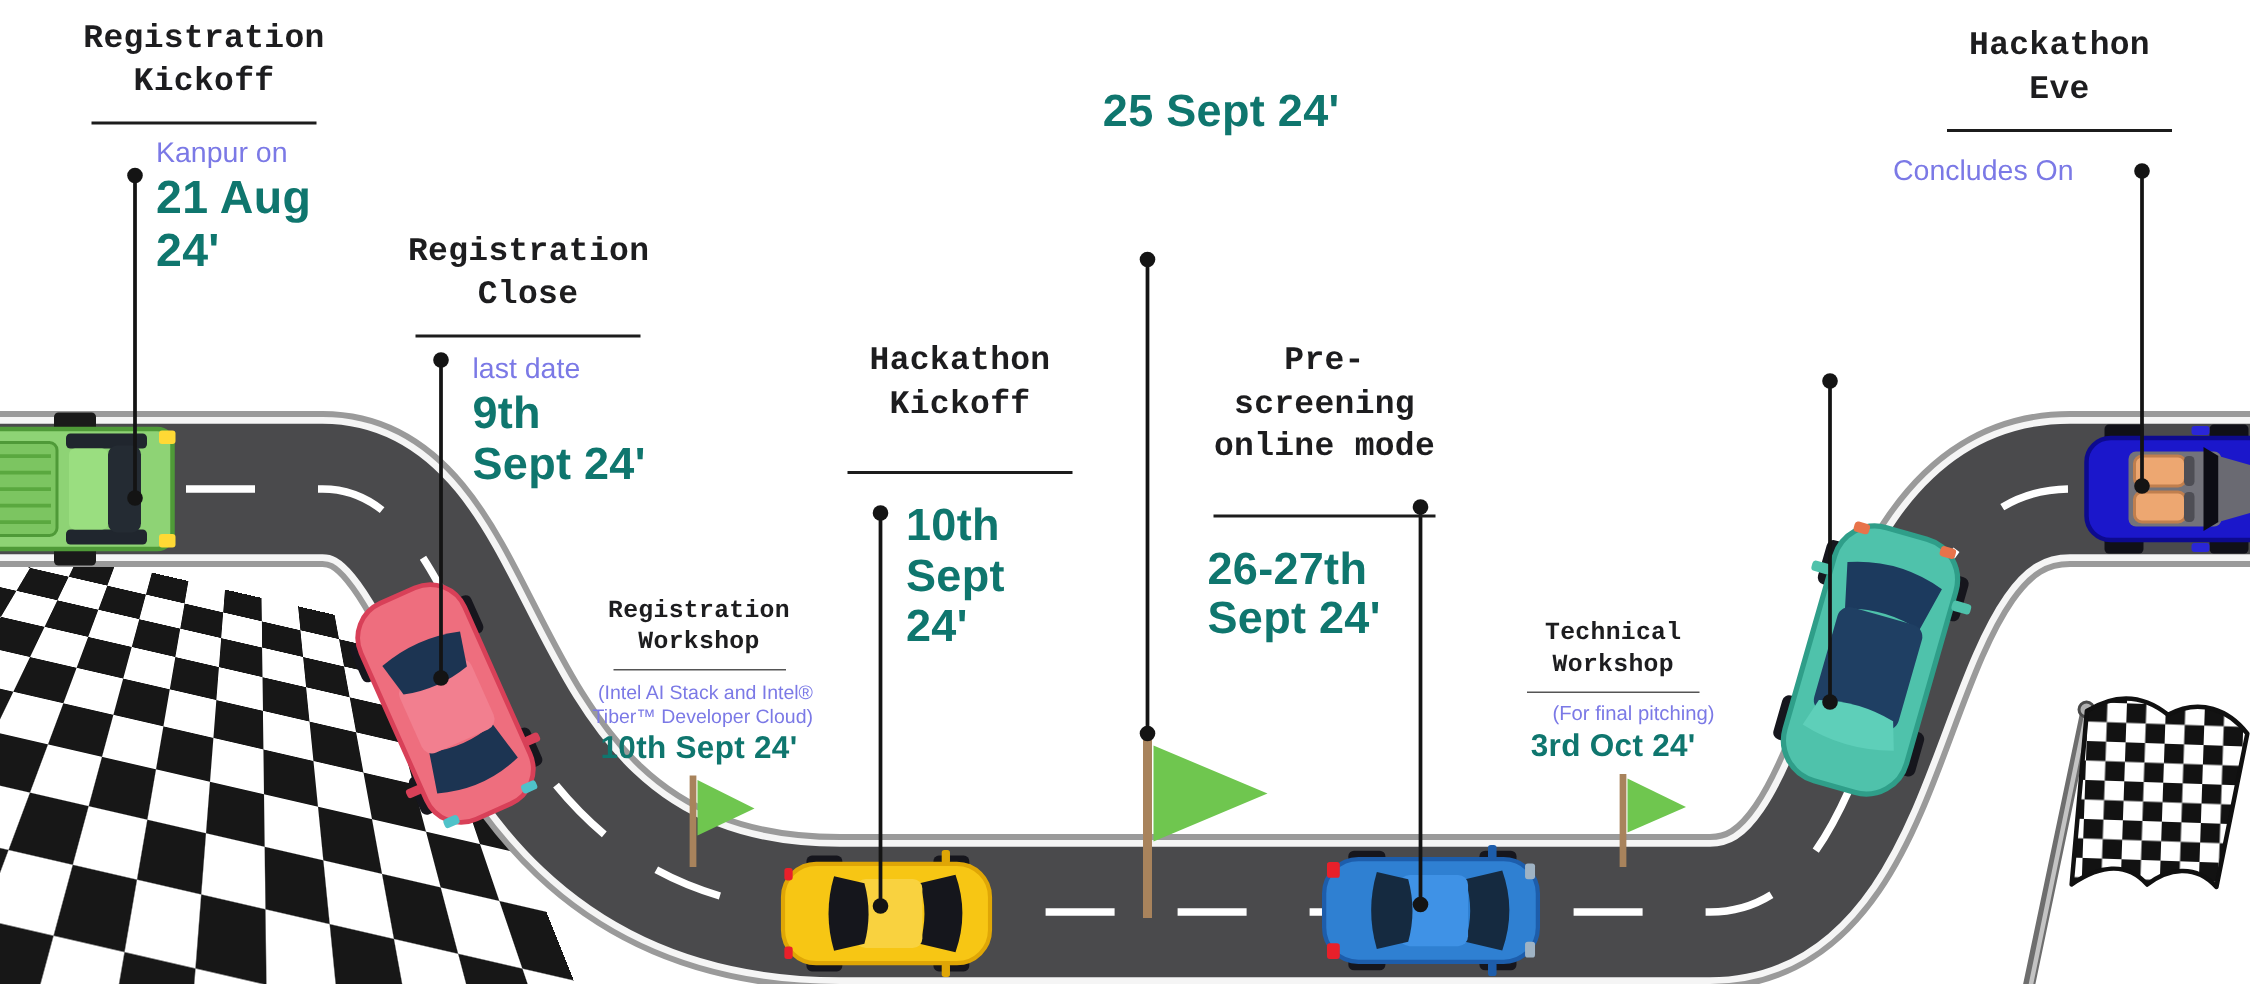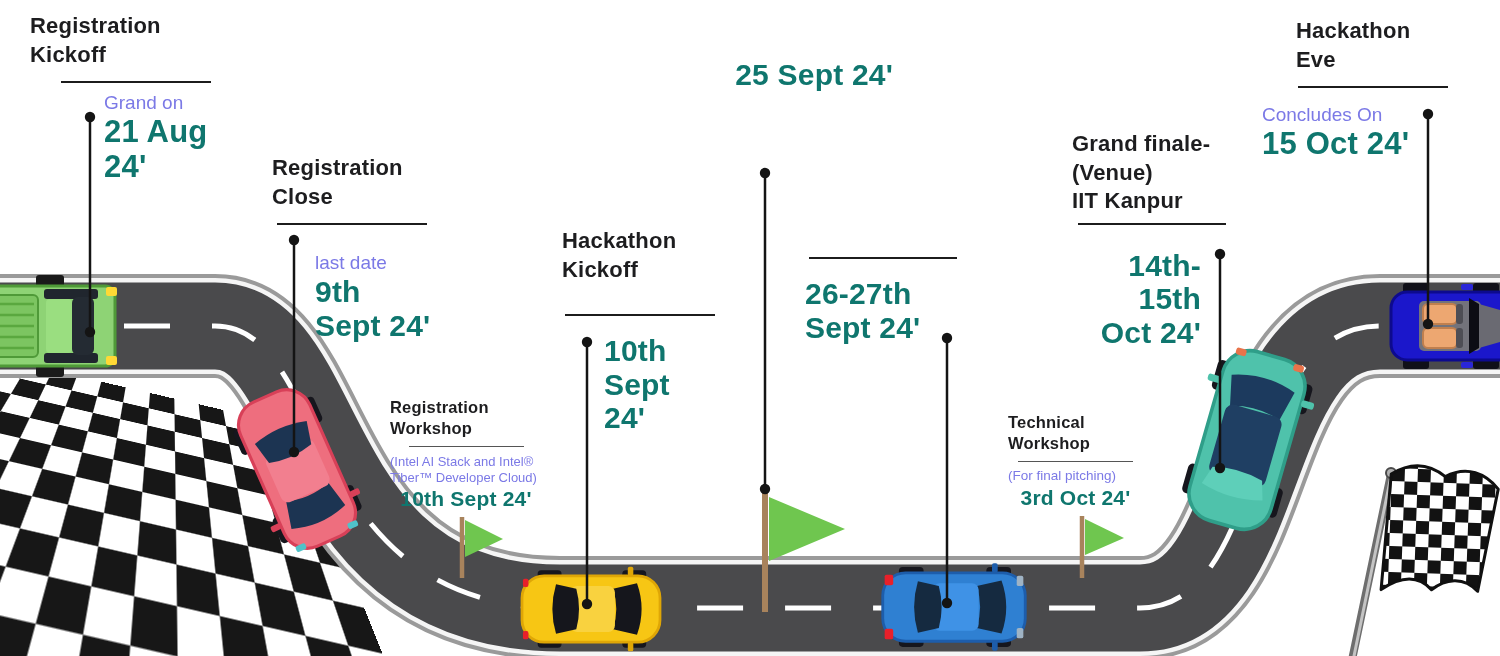--- a/index.html
+++ b/index.html
@@ -9,36 +9,36 @@
   .checker-wrap{position:absolute;left:-74px;top:384px;width:370px;height:310px;
                 transform:rotate(13deg);transform-origin:50% 0;z-index:1;}
   .checker-plane{width:100%;height:100%;
                  background:repeating-conic-gradient(#171717 0 25%,#ffffff 0 50%);
                  background-size:50px 50px;
                  transform:perspective(380px) rotateX(55deg);transform-origin:50% 0;}
   
   #scene{position:absolute;left:0;top:0;z-index:2;}
   
   .milestone{position:absolute;z-index:3;}
-  .m-title{font-weight:700;color:#1d1d1f;text-align:left;white-space:pre-line;
-           font-size:22px;line-height:1.3;letter-spacing:.2px;}
+  .m-title{font-weight:700;color:#1d1d1f;text-align:center;white-space:pre-line;
+           font-size:22px;line-height:1.3;letter-spacing:.2px;font-family:Liberation Mono, monospace;}
   .m-title.small{font-size:16.5px;line-height:1.25;}
   .m-line{border-top:2px solid #1c1c1c;width:150px;margin:12px auto 0;}
   .m-line.thin{border-top:1.6px solid #555;width:115px;margin-top:8px;}
   .m-datewrap{margin-top:8px;}
   .m-label{color:#7b79e6;font-size:19px;line-height:1.25;}
-  .m-note{color:#7b79e6;font-size:13px;line-height:1.2;text-align:left;white-space:pre-line;margin-top:7px;}
+  .m-note{color:#7b79e6;font-size:13px;line-height:1.2;text-align:right;white-space:pre-line;margin-top:7px;}
   .m-date{color:#0f766e;font-weight:700;font-size:31px;line-height:1.12;white-space:pre-line;letter-spacing:.2px;}
   .m-date.mid{font-size:30px;}
   .m-date.small{font-size:21px;text-align:center;margin-top:2px;}
   
   #m1{left:30px;top:12px;width:212px;}
   #m1 .m-datewrap{margin-left:74px;}
   #m2{left:272px;top:154px;width:160px;}
-  #m2 .m-datewrap{margin-left:43px;margin-top:26px;}
+  #m2 .m-datewrap{margin-left:43px;margin-top:10px;}
   #m3{left:390px;top:397px;width:152px;}
   #m4{left:562px;top:227px;width:156px;}
   #m4 .m-line{margin-top:30px;}
   #m4 .m-datewrap{margin-left:42px;margin-top:18px;}
   #m5{left:637px;top:49px;width:256px;}
   #m5 .m-date{text-align:right;margin-top:9px;}
   #m6{left:802px;top:227px;width:162px;}
   #m6 .m-line{margin-top:30px;width:148px;}
   #m6 .m-datewrap{margin-left:3px;margin-top:18px;}
   #m7{left:1008px;top:412px;width:135px;}
@@ -217,21 +217,21 @@
         <path d="M0 6 C 20 -10, 38 -8, 54 2 C 74 -12, 94 -6, 108 8 L 100 112 C 84 98, 66 104, 54 116 C 38 102, 20 108, 4 122 Z" fill="url(#checker)" stroke="#101010" stroke-width="3" stroke-linejoin="round"></path>
       </g>
     </g>
   </svg>
 
   <div class="milestone" id="m1">
     <div class="m-title">Registration
 Kickoff</div>
     <div class="m-line"></div>
     <div class="m-datewrap">
-      <div class="m-label">Grand on</div>
+      <div class="m-label">Kanpur on</div>
       <div class="m-date">21 Aug 24'</div>
     </div>
   </div>
 
   <div class="milestone" id="m2">
     <div class="m-title">Registration
 Close</div>
     <div class="m-line"></div>
     <div class="m-datewrap">
       <div class="m-label">last date</div>
@@ -257,49 +257,40 @@
       <div class="m-date mid">10th
 Sept 24'</div>
     </div>
   </div>
 
   <div class="milestone" id="m5">
     <div class="m-date mid">25 Sept 24'</div>
   </div>
 
   <div class="milestone" id="m6">
+    <div class="m-title">Pre-screening
+online mode</div>
     <div class="m-line"></div>
     <div class="m-datewrap">
       <div class="m-date mid">26-27th
 Sept 24'</div>
     </div>
   </div>
 
   <div class="milestone" id="m7">
     <div class="m-title small">Technical
 Workshop</div>
     <div class="m-line thin"></div>
     <div class="m-note">(For final pitching)</div>
     <div class="m-date small">3rd Oct 24'</div>
   </div>
 
-  <div class="milestone" id="m8">
-    <div class="m-title">Grand finale-
-(Venue)
-IIT Kanpur</div>
-    <div class="m-line"></div>
-    <div class="m-datewrap">
-      <div class="m-date mid">14th-15th
-Oct 24'</div>
-    </div>
-  </div>
 
   <div class="milestone" id="m9">
     <div class="m-title">Hackathon
 Eve</div>
     <div class="m-line"></div>
     <div class="m-datewrap">
       <div class="m-label">Concludes On</div>
-      <div class="m-date">15 Oct 24'</div>
     </div>
   </div>
 
 </div>
 
 </body></html>

